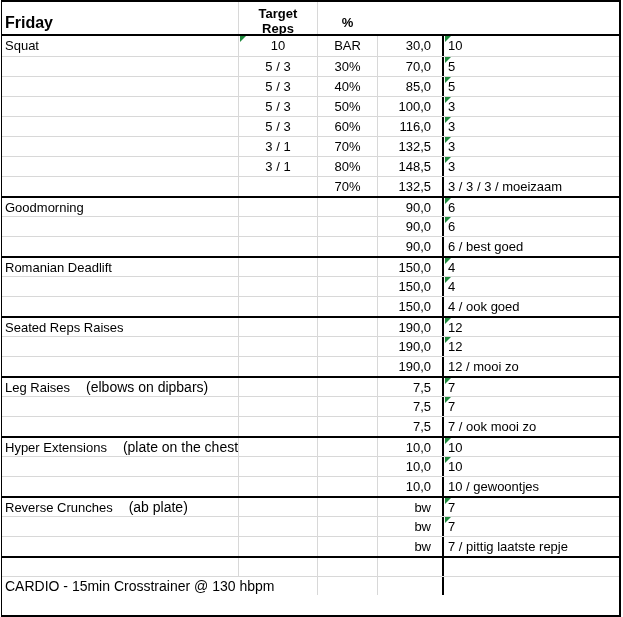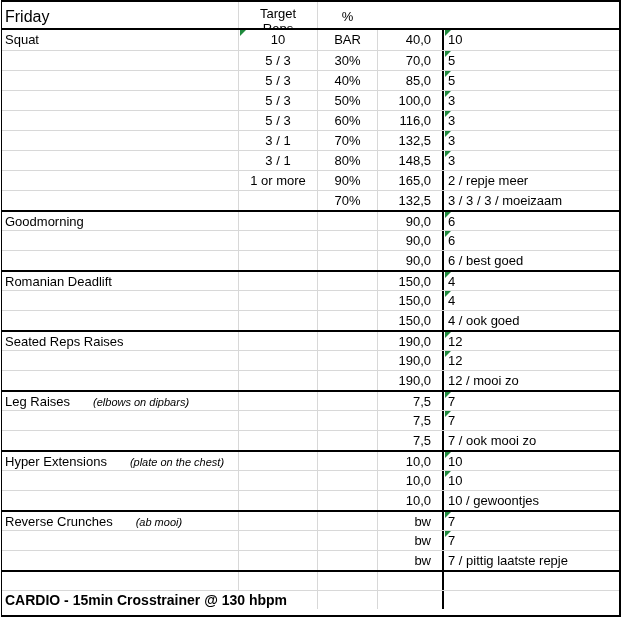--- a/index.html
+++ b/index.html
@@ -17,34 +17,34 @@
   .row{display:flex;width:100%;height:20px;line-height:19px;font-size:13px;}
   .cell{position:relative;height:100%;overflow:hidden;white-space:nowrap;}
   .c-ex{width:236px;padding-left:3px;}
   .c-target{width:79px;text-align:center;border-left:1px solid var(--grid);}
   .c-percent{width:60px;text-align:center;border-left:1px solid var(--grid);}
   .c-weight{width:65px;text-align:right;padding-right:11px;border-left:1px solid var(--grid);}
   .c-reps{flex:1;padding-left:4px;border-left:2px solid var(--border);}
   #rows .row{border-top:1px solid var(--grid);}
   #rows .row:first-child{border-top:none;}
   #rows .row.block{border-top:2px solid var(--border);}
-  .note{font-style:italic;font-size:11px;margin-left:23px;}
+  .note{font-size:14px;margin-left:16px;}
   .flag{position:absolute;top:0;left:1px;width:6px;height:6px;
     clip-path:polygon(0 0,100% 0,0 100%);background:var(--flag);}
   
-  .hrow{height:28px;border-bottom:2px solid var(--border);font-weight:normal;}
+  .hrow{height:34px;border-bottom:2px solid var(--border);font-weight:bold;}
   .hday{display:flex;align-items:flex-end;font-size:16px;padding-bottom:2px;}
   .h2line{padding-top:4px;line-height:15px;}
   .hbot{display:flex;align-items:flex-end;padding-bottom:2px;}
   .c-percent.hbot{justify-content:center;}
   .c-weight.hbot{justify-content:flex-end;}
   .hreps{text-align:left;}
   
   .empty{border-top:2px solid var(--border);}
-  .cardio{height:19px;border-top:1px solid var(--grid);font-weight:bold;font-size:14px;}
+  .cardio{height:19px;border-top:1px solid var(--grid);font-weight:normal;font-size:14px;}
   .c-merged{width:315px;padding-left:3px;}
 </style>
 </head>
 <body>
 
 <div class="sheet">
 
   <div class="row hrow">
     <div class="cell c-ex hday">Friday</div>
     <div class="cell c-target h2line">
@@ -59,21 +59,21 @@
     <div class="cell c-ex">
       <span>Squat</span><span class="note"></span>
     </div>
     <div class="cell c-target">
       <span>10</span>
     <span class="flag"></span></div>
     <div class="cell c-percent">
       <span>BAR</span>
     </div>
     <div class="cell c-weight">
-      <span>40,0</span>
+      <span>30,0</span>
     </div>
     <div class="cell c-reps">
       <span>10</span>
     <span class="flag"></span></div>
   </div>
       <div class="row">
     <div class="cell c-ex">
       <span></span><span class="note"></span>
     </div>
     <div class="cell c-target">
@@ -172,37 +172,20 @@
     </div>
     <div class="cell c-reps">
       <span>3</span>
     <span class="flag"></span></div>
   </div>
       <div class="row">
     <div class="cell c-ex">
       <span></span><span class="note"></span>
     </div>
     <div class="cell c-target">
-      <span>1 or more</span>
-    </div>
-    <div class="cell c-percent">
-      <span>90%</span>
-    </div>
-    <div class="cell c-weight">
-      <span>165,0</span>
-    </div>
-    <div class="cell c-reps">
-      <span>2 / repje meer</span>
-    </div>
-  </div>
-      <div class="row">
-    <div class="cell c-ex">
-      <span></span><span class="note"></span>
-    </div>
-    <div class="cell c-target">
       <span></span>
     </div>
     <div class="cell c-percent">
       <span>70%</span>
     </div>
     <div class="cell c-weight">
       <span>132,5</span>
     </div>
     <div class="cell c-reps">
       <span>3 / 3 / 3 / moeizaam</span>
@@ -458,21 +441,21 @@
     </div>
     <div class="cell c-weight">
       <span>10,0</span>
     </div>
     <div class="cell c-reps">
       <span>10 / gewoontjes</span>
     </div>
   </div>
       <div class="row block">
     <div class="cell c-ex">
-      <span>Reverse Crunches</span><span class="note">(ab mooi)</span>
+      <span>Reverse Crunches</span><span class="note">(ab plate)</span>
     </div>
     <div class="cell c-target">
       <span></span>
     </div>
     <div class="cell c-percent">
       <span></span>
     </div>
     <div class="cell c-weight">
       <span>bw</span>
     </div>

